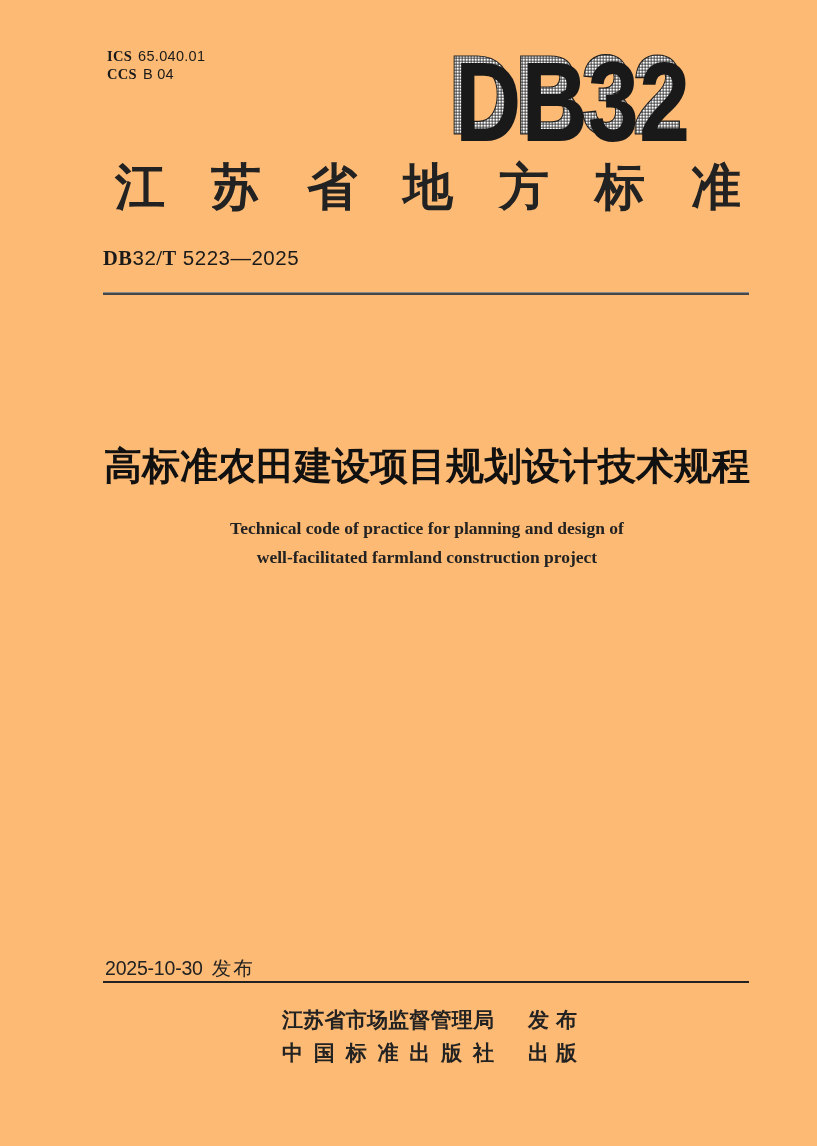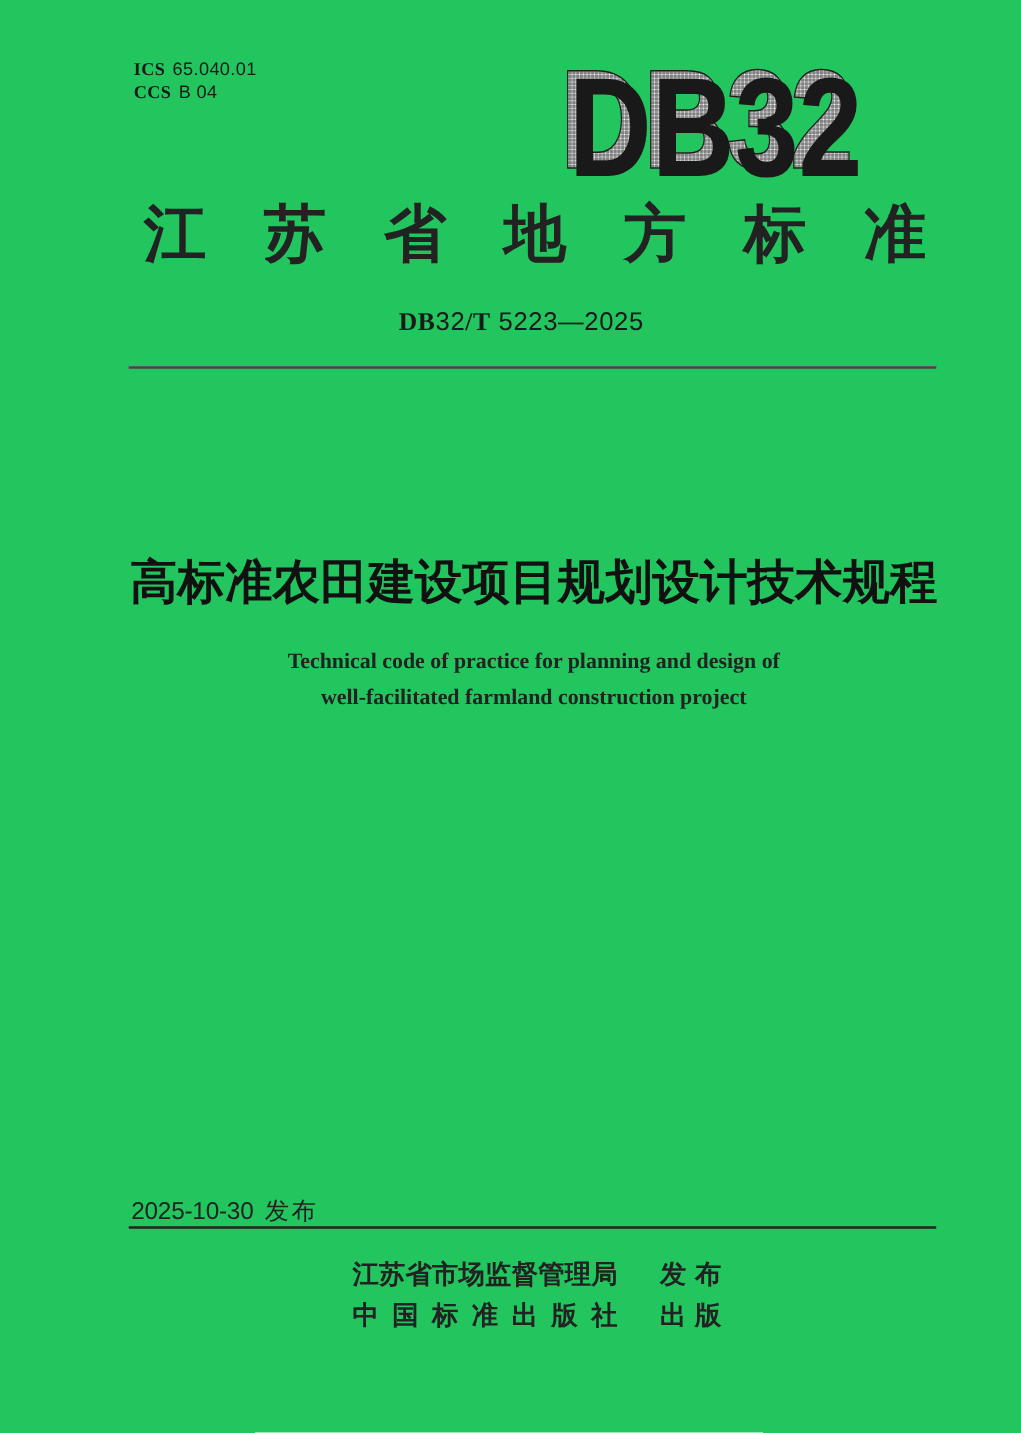--- a/index.html
+++ b/index.html
@@ -1,21 +1,21 @@
 <!DOCTYPE html>
 <html><head>
 <meta charset="utf-8">
 <style>
   * { margin:0; padding:0; box-sizing:border-box; }
   html,body { background:#ffffff; }
   body { font-family:"Liberation Sans", sans-serif; color:#1a1a1a; }
   .page {
     position:relative;
     width:817px; height:1146px;
-    background:#22c55e;
+    background:#fdba74;
     overflow:hidden;
   }
 
   
   .ics-block {
     position:absolute; left:107px; top:48px;
     font-size:14.5px; line-height:17.5px; letter-spacing:0.3px;
   }
   .ics-block .lbl { font-family:"Liberation Serif", serif; font-weight:700; margin-right:6px; }
   .ics-block .val { font-weight:400; }
@@ -35,21 +35,21 @@
   
   .standard-type {
     top:160px; left:115px; width:626px; position:absolute;
     font-size:50px; line-height:54px; font-weight:600; color:#222;
   }
   .justify-chars { display:flex; justify-content:space-between; }
 
   
   .doc-number {
     position:absolute; top:246px; left:103px; width:628px;
-    text-align:center; font-size:20.5px; line-height:24px;
+    text-align:left; font-size:20.5px; line-height:24px;
     letter-spacing:0.5px; white-space:nowrap;
   }
   .doc-number .serif { font-family:"Liberation Serif", serif; font-weight:700; }
   .doc-number .sans  { font-family:"Liberation Sans", sans-serif; font-weight:500; }
 
   
   .rule-thick { position:absolute; left:103px; top:292px; width:646px; height:3px; background:#474747; border-top:1px solid #8a8a8a; }
   .rule-thin  { position:absolute; left:103px; top:981px; width:646px; height:2px; background:#222; }
 
   

